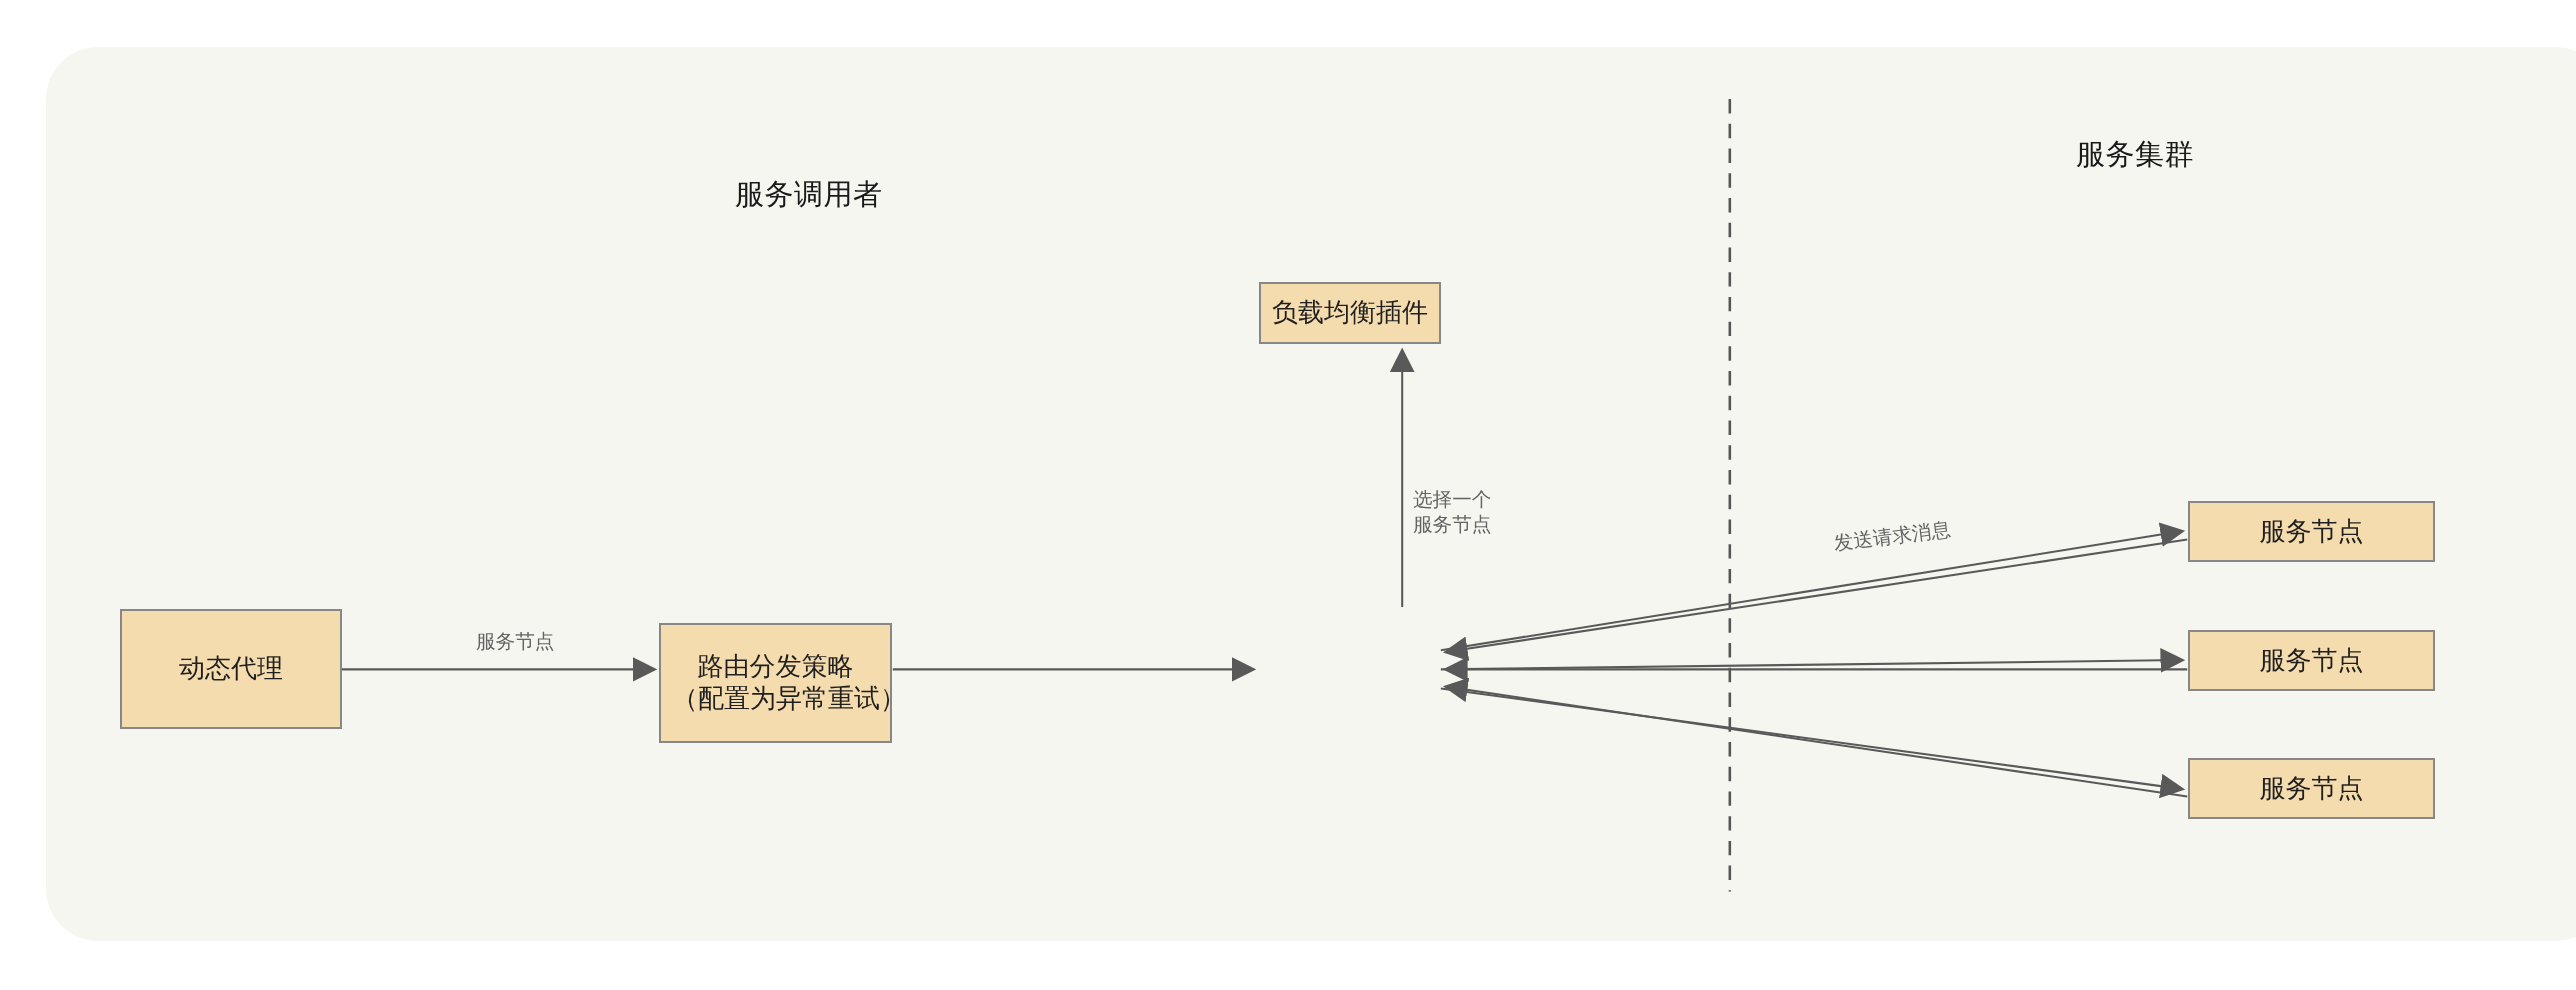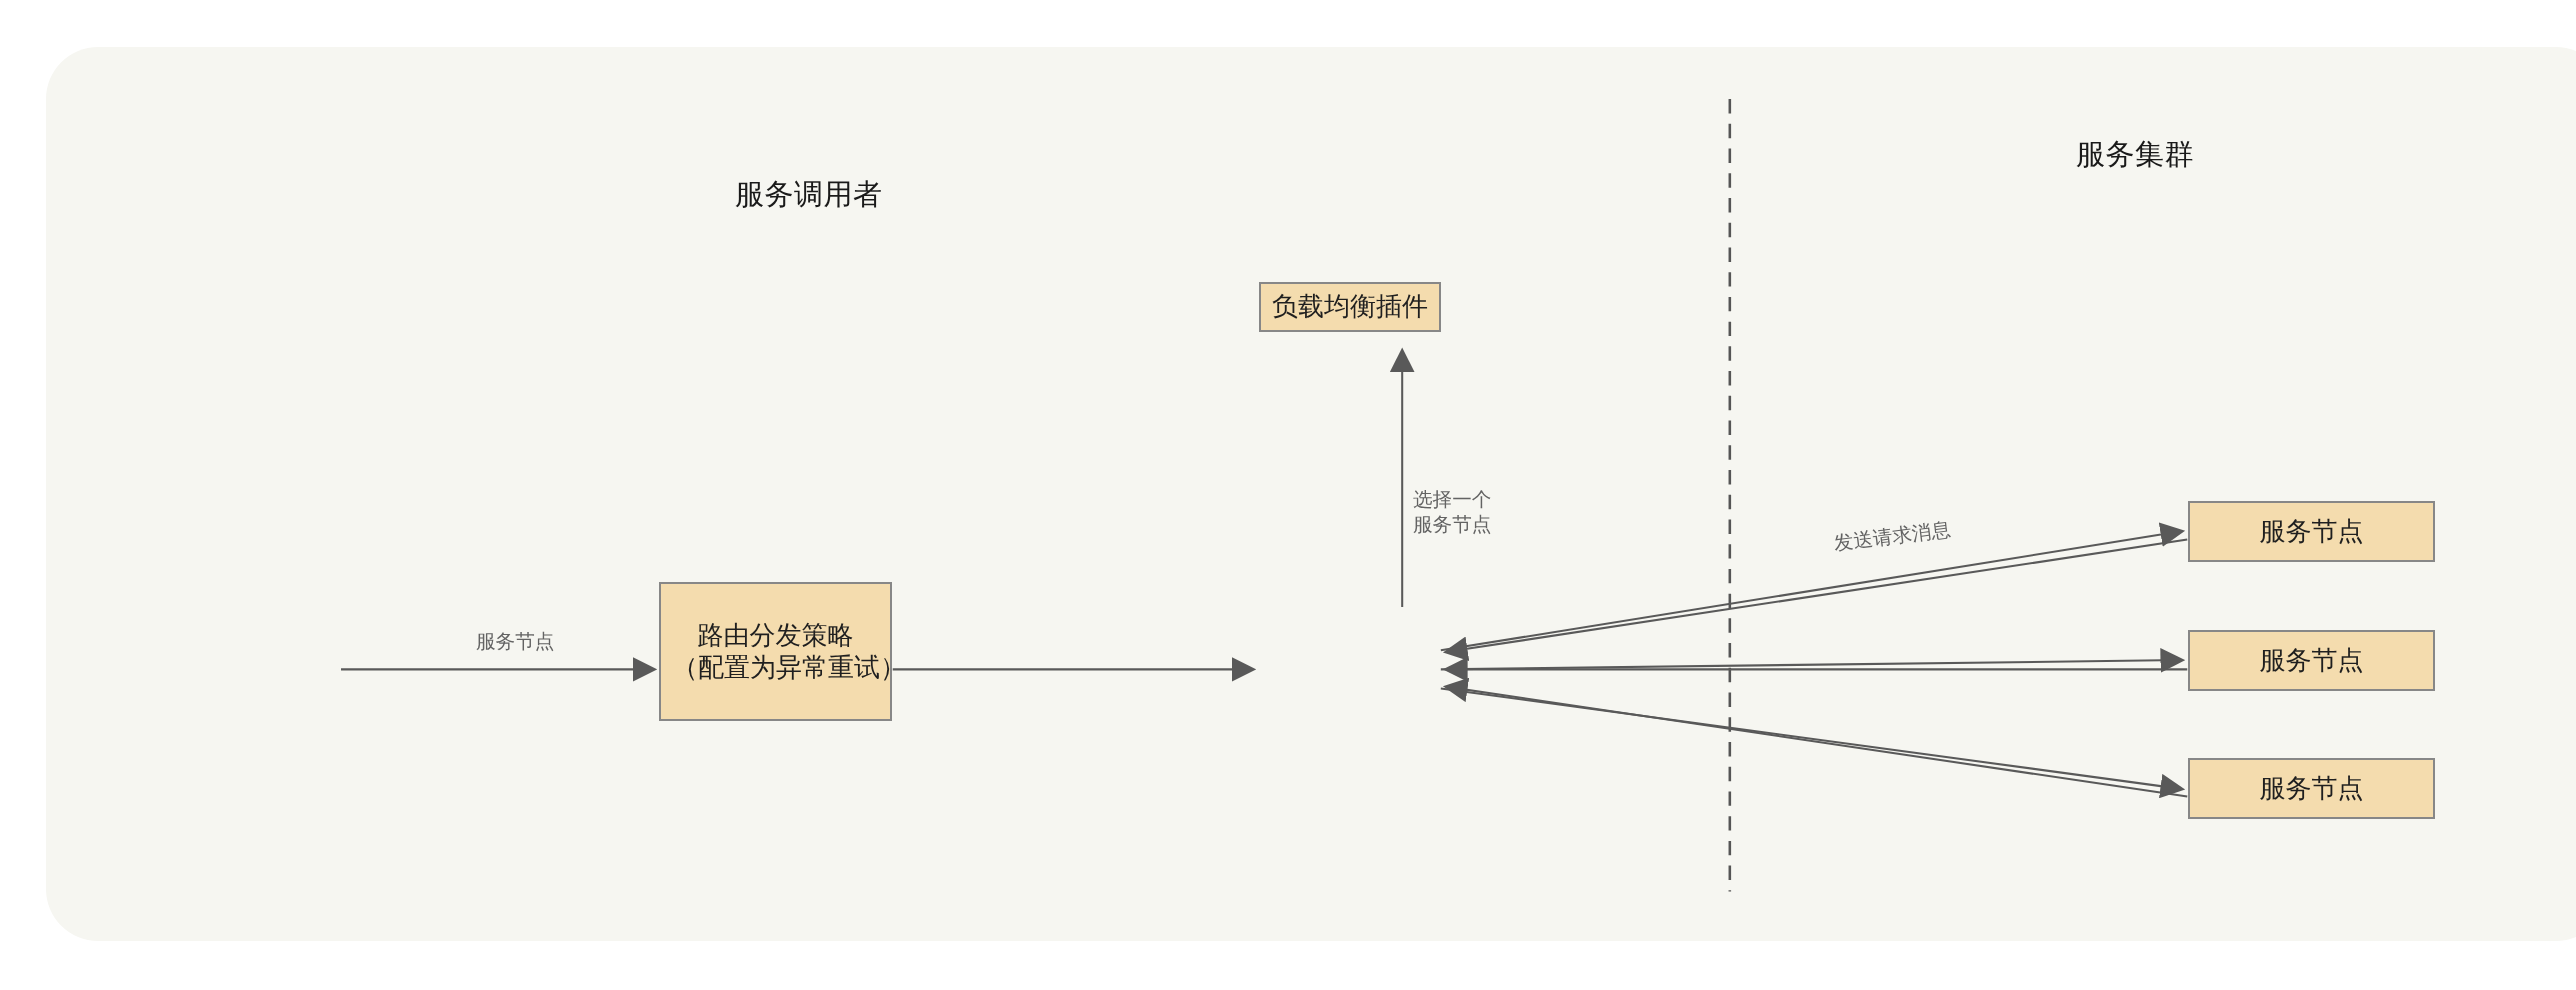--- a/index.html
+++ b/index.html
@@ -61,23 +61,23 @@
     justify-content: center;
     color: #1f1f1f;
     font-size: 26px;
     line-height: 1.22;
     text-align: center;
     white-space: nowrap;
   }
   .node .line2 { display: block; margin-left: 27px; }
 
   #node-proxy    { left: 120px;  top: 609px; width: 222px; height: 120px; }
-  #node-route    { left: 659px; top: 582px; width: 233px; height: 139px; }
+  #node-route    { left: 659px; top: 623px; width: 233px; height: 120px; }
   #node-cluster  { left: 1259px; top: 607px; width: 182px; height: 120px; }
-  #node-lb       { left: 1259px; top: 282px;  width: 182px; height: 50px; }
+  #node-lb       { left: 1259px; top: 282px;  width: 182px; height: 62px; }
   #node-svc-1    { left: 2188px; top: 501px;  width: 247px; height: 61px; }
   #node-svc-2    { left: 2188px; top: 630px; width: 247px; height: 61px; }
   #node-svc-3    { left: 2188px; top: 758px; width: 247px; height: 61px; }
 
   
   .edge-label {
     position: absolute;
     color: #636363;
     font-size: 19.6px;
     line-height: 1.28;
@@ -122,20 +122,23 @@
     <line x1="4246" y1="1546" x2="2809" y2="1333" stroke="#595959" stroke-width="4" marker-end="url(#arrow-r)"></line>
   </svg>
 
   <div class="lane-title left">服务调用者</div>
   <div class="lane-title right">服务集群</div>
 
   <div class="node" id="node-lb">
     <span>负载均衡插件</span>
   </div>
 
+  <div class="node" id="node-proxy">
+    <span>动态代理</span>
+  </div>
 
   <div class="node" id="node-route">
     <span>路由分发策略</span>
     <span class="line2">（配置为异常重试）</span>
   </div>
 
 
   <div class="node" id="node-svc-1">
     <span>服务节点</span>
   </div>

